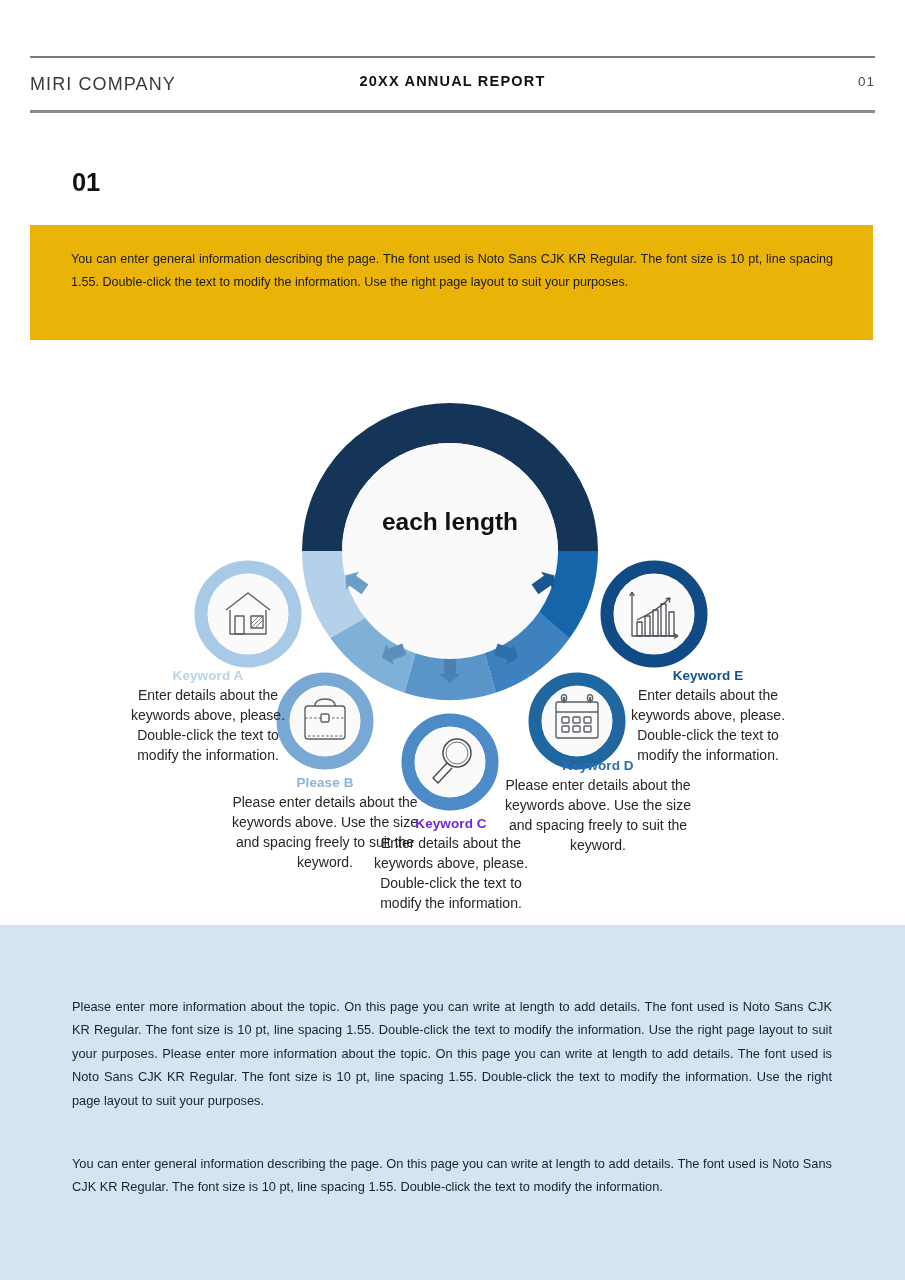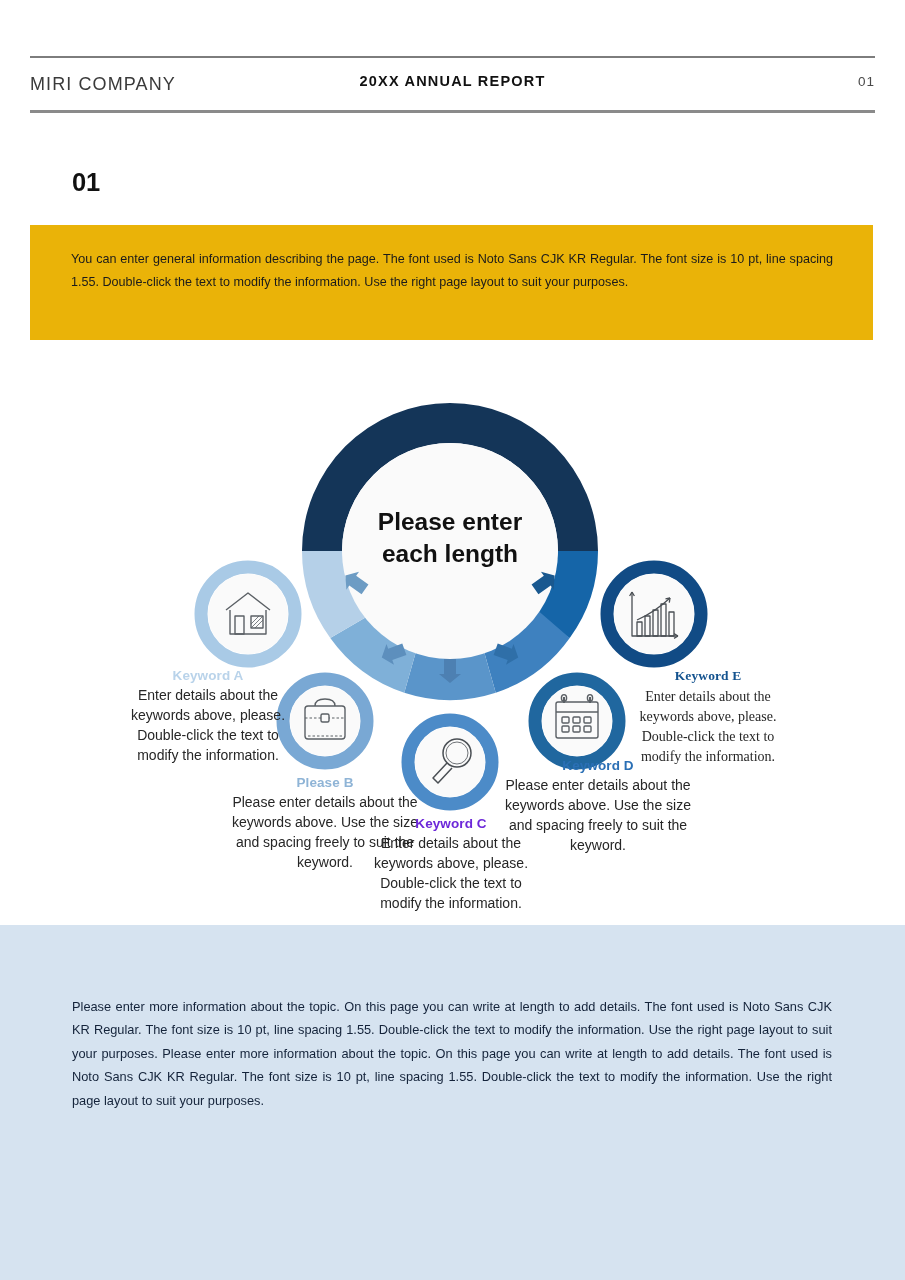--- a/index.html
+++ b/index.html
@@ -66,21 +66,21 @@
 
   
   .kw { position: absolute; text-align: center; }
   .kw-title { font-size: 13.5px; font-weight: bold; letter-spacing: 0.1px; }
   .kw-body { font-size: 14px; line-height: 1.42; color: #262626; margin-top: 3px; }
 
   .kw-a { left: 120px; top: 288px; width: 176px; }
   .kw-b { left: 232px; top: 395px; width: 186px; }
   .kw-c { left: 370px; top: 436px; width: 162px; }
   .kw-d { left: 500px; top: 378px; width: 196px; }
-  .kw-e { left: 620px; top: 288px; width: 176px; font-family: Liberation Serif, serif; }
+  .kw-e { left: 620px; top: 288px; width: 176px; }
 
   
   .band {
     position: absolute; left: 0; top: 925px; width: 905px; height: 355px;
     background: #d6e3f0;
   }
   .band-p {
     position: absolute; left: 72px; width: 760px;
     font-size: 12.8px; line-height: 1.83; color: #14233a;
     text-align: justify;
@@ -222,21 +222,20 @@
           <rect x="653" y="230" width="5" height="26"></rect>
           <rect x="661" y="224" width="5" height="32"></rect>
           <rect x="669" y="232" width="5" height="24"></rect>
           <path d="M637,240 q18,-8 33,-22"></path>
           <path d="M670,218 L665.5,218.8 M670,218 L669.3,222.6"></path>
         </g>
       </g>
     </svg>
 
     <div class="ring-center-text">
-      <div>Please enter</div>
       <div>each length</div>
     </div>
 
     <div class="kw kw-a">
       <div class="kw-title" style="color:#b9d3ea">Keyword A</div>
       <div class="kw-body">Enter details about the keywords above, please. Double-click the text to modify the information.</div>
     </div>
 
     <div class="kw kw-b">
       <div class="kw-title" style="color:#8fb4d6">Please B</div>
@@ -254,14 +253,15 @@
     </div>
 
     <div class="kw kw-e">
       <div class="kw-title" style="color:#14538f">Keyword E</div>
       <div class="kw-body">Enter details about the keywords above, please. Double-click the text to modify the information.</div>
     </div>
   </div>
 
   <div class="band"></div>
   <div class="band-p band-p1">Please enter more information about the topic. On this page you can write at length to add details. The font used is Noto Sans CJK KR Regular. The font size is 10 pt, line spacing 1.55. Double-click the text to modify the information. Use the right page layout to suit your purposes. Please enter more information about the topic. On this page you can write at length to add details. The font used is Noto Sans CJK KR Regular. The font size is 10 pt, line spacing 1.55. Double-click the text to modify the information. Use the right page layout to suit your purposes.</div>
+  <div class="band-p band-p2">You can enter general information describing the page. On this page you can write at length to add details. The font used is Noto Sans CJK KR Regular. The font size is 10 pt, line spacing 1.55. Double-click the text to modify the information.</div>
 
 </div>
 
 </body></html>

